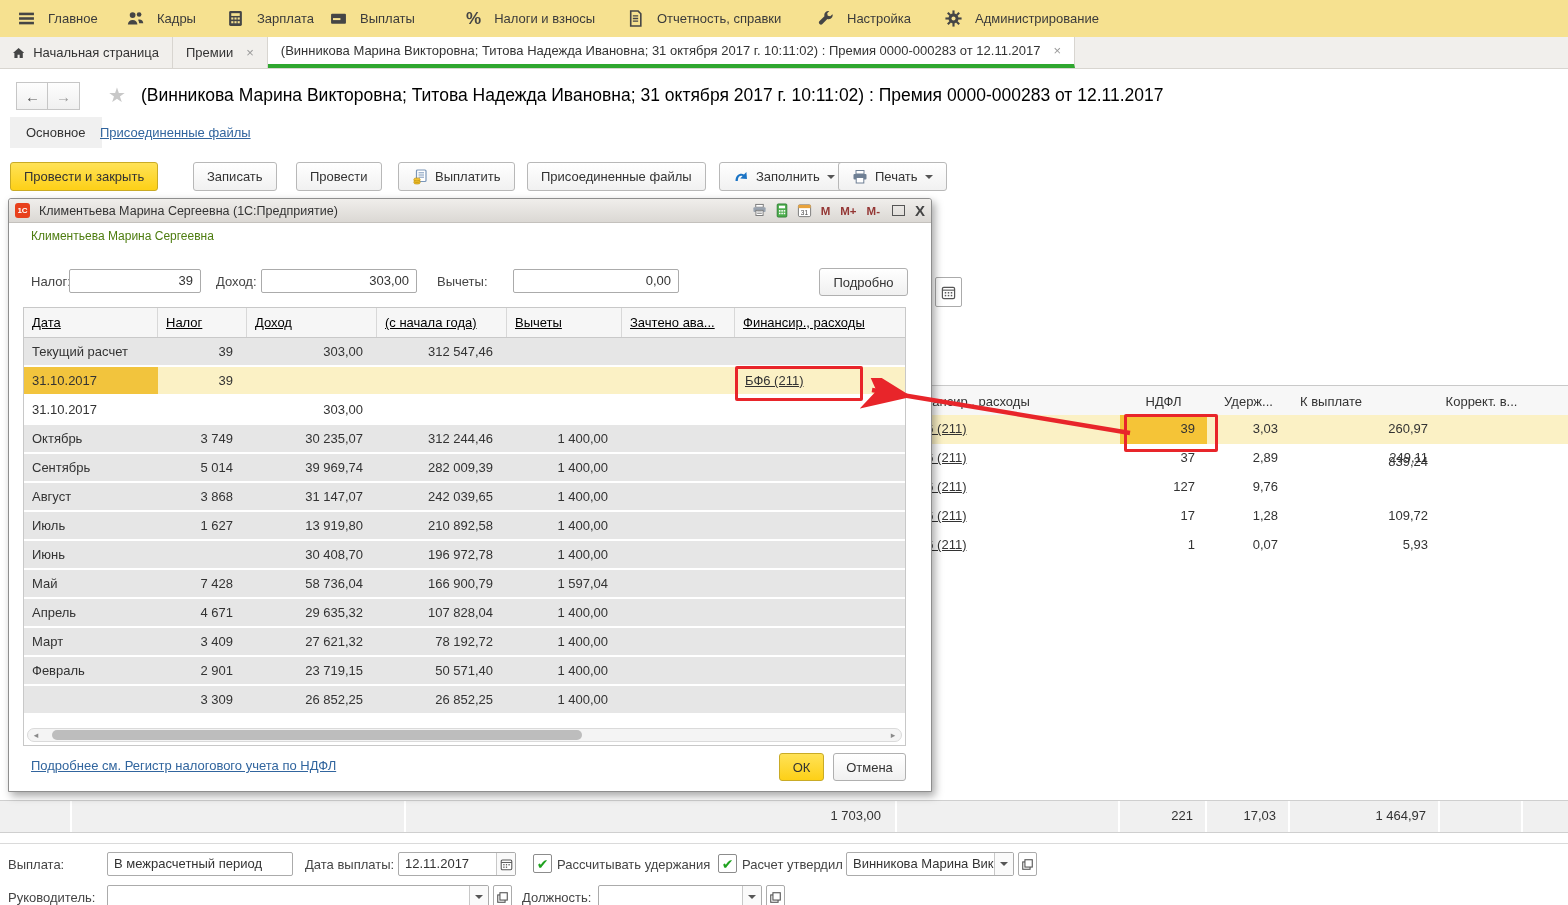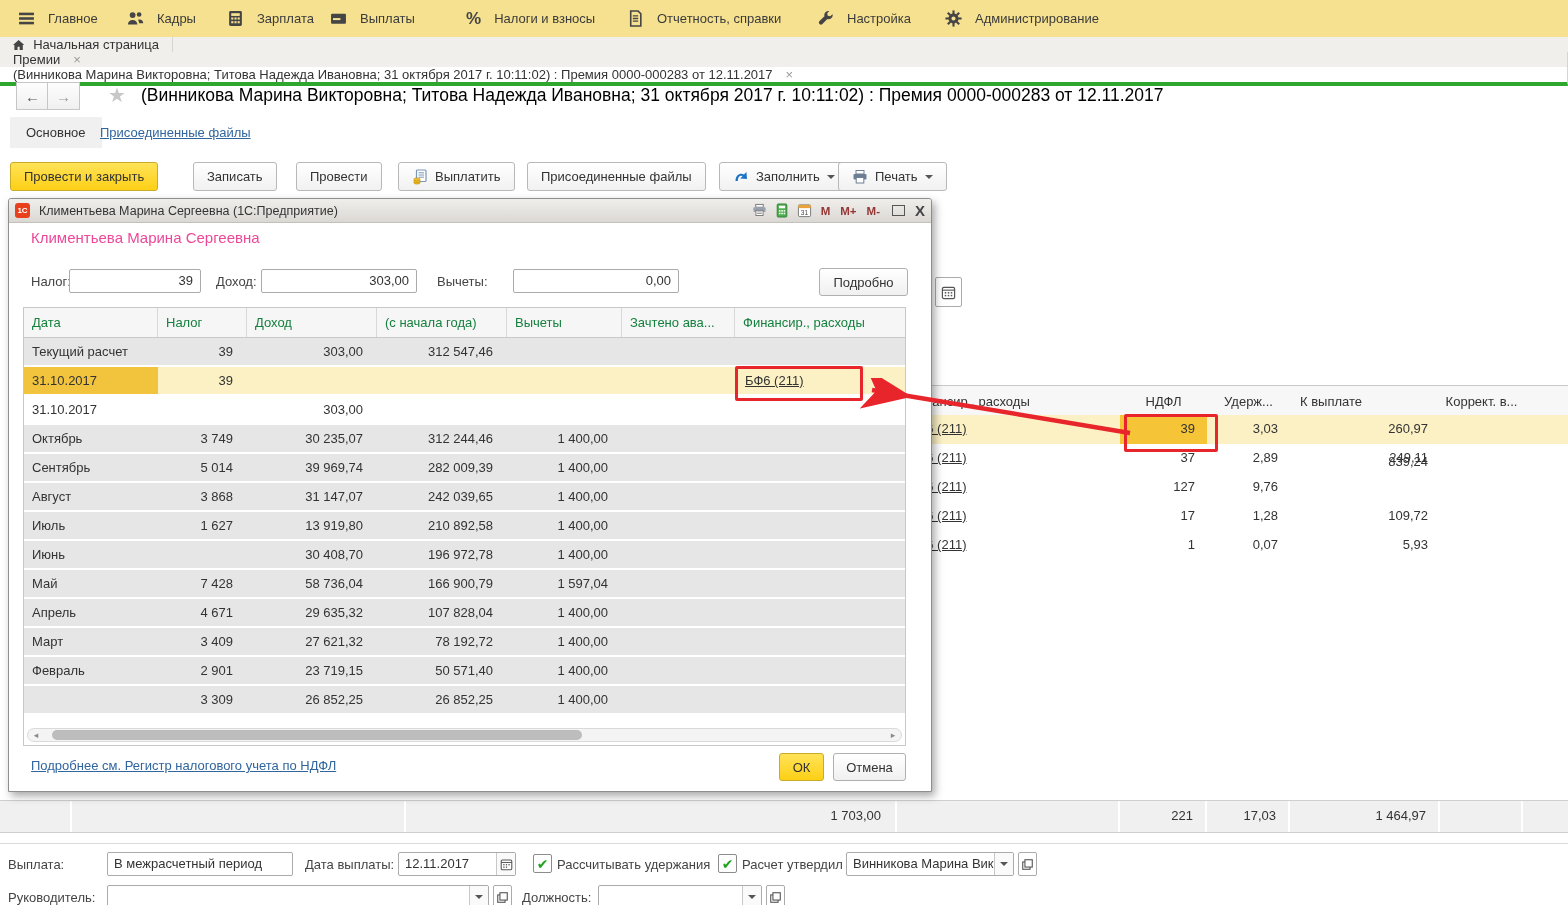--- a/index.html
+++ b/index.html
@@ -7,21 +7,21 @@
     width:1568px;height:905px;position:relative;overflow:hidden;
     font-family:"Liberation Sans","DejaVu Sans",sans-serif;
     font-size:13px;color:#333;background:#fff;
   }
   
   .menubar{position:absolute;top:0;left:0;right:0;height:37px;background:#F6E190;}
   .menu-item{position:absolute;top:0;height:37px;display:flex;align-items:center;gap:13px;color:#3b3b3b;cursor:pointer;}
   .menu-item svg{width:17px;height:17px;fill:#454545;}
   .pct{font-weight:bold;font-size:17px;color:#454545;}
   
-  .tabbar{position:absolute;top:37px;left:0;right:0;height:31px;background:#F1EFEC;border-bottom:1px solid #D8D5D0;display:flex;flex-direction:column;}
+  .tabbar{position:absolute;top:37px;left:0;right:0;height:31px;background:#F1EFEC;border-bottom:1px solid #D8D5D0;display:flex;}
   .tab{display:flex;align-items:center;gap:9px;padding:0 13px;border-right:1px solid #D8D5D0;color:#333;cursor:pointer;white-space:nowrap;}
   .tab .close{color:#999;font-size:13px;margin-left:4px;cursor:pointer;}
   .tab.active{background:#fff;border-bottom:4px solid #2FA72F;padding-bottom:0;}
   .home-ico{width:15px;height:14px;fill:#454545;}
   
   .navbtn{position:absolute;top:82px;width:31px;height:26px;background:linear-gradient(#fdfdfd,#f0f0f0);border:1px solid #C6C6C6;color:#555;font-size:15px;display:flex;align-items:center;justify-content:center;cursor:pointer;}
   .star{position:absolute;top:83px;left:108px;font-size:20px;color:#C8C8C8;font-family:"DejaVu Sans",sans-serif;}
   .doc-title{position:absolute;top:85px;left:141px;font-size:17.5px;color:#000;white-space:nowrap;}
   .sec-tab{position:absolute;top:117px;left:10px;height:31px;padding:0 16px;background:#F0F0F0;display:flex;align-items:center;color:#333;}
   .sec-link{position:absolute;top:125px;left:100px;color:#31659E;text-decoration:underline;cursor:pointer;}
@@ -54,29 +54,29 @@
   .checkbox .mark{color:#1FA21F;font-size:14px;font-weight:bold;font-family:"DejaVu Sans",sans-serif;line-height:1;}
   
   .dialog{position:absolute;left:8px;top:198px;width:922px;height:592px;background:#fff;border:1px solid #8E8E8E;border-radius:3px 3px 0 0;box-shadow:3px 4px 9px rgba(0,0,0,.35);z-index:10;}
   .dlg-titlebar{position:absolute;top:0;left:0;right:0;height:24px;background:linear-gradient(#F0EEEB,#DBD8D4);border-bottom:1px solid #C4C1BD;border-radius:3px 3px 0 0;display:flex;align-items:center;padding:0 6px;box-sizing:border-box;}
   .dlg-logo{width:15px;height:15px;border-radius:3px;background:#E8401C;color:#fff;font-size:8px;font-weight:bold;display:flex;align-items:center;justify-content:center;margin-right:9px;}
   .dlg-title{font-size:12.5px;color:#333;flex:1;white-space:nowrap;overflow:hidden;}
   .wicon{margin:0 4px;display:flex;align-items:center;justify-content:center;cursor:pointer;}
   .mtxt{color:#943634;font-weight:bold;font-size:11.5px;margin:0 5px;cursor:pointer;}
   .maxbox{width:11px;height:9px;border:1.5px solid #555;margin:0 7px;cursor:pointer;}
   .xclose{color:#444;font-size:15px;font-weight:bold;cursor:pointer;margin-left:3px;}
-  .dlg-heading{position:absolute;top:30px;left:22px;font-size:15px;color:#ec4899;}
+  .dlg-heading{position:absolute;top:30px;left:22px;font-size:12px;color:#4d7c0f;}
   .dlg-flabel{position:absolute;top:75px;color:#444;}
   .dlg-finput{position:absolute;top:70px;height:24px;border:1px solid #ABABAB;border-radius:2px;box-sizing:border-box;padding:3px 7px;text-align:right;background:#fff;color:#333;}
   .dlg-btn{position:absolute;height:26px;background:linear-gradient(#ffffff,#f0f0f0);border:1px solid #B0B0B0;border-radius:3px;display:flex;align-items:center;justify-content:center;color:#333;cursor:pointer;}
   .dlg-btn.yellow{background:linear-gradient(#ffe257,#fdd017);border:1px solid #C9AB26;}
   
   .dlg-table{position:absolute;left:14px;top:108px;width:881px;height:437px;border:1px solid #C8C8C8;box-sizing:content-box;}
   .dlg-thead{display:flex;height:30px;background:#F6F6F6;border-bottom:1px solid #C9C9C9;box-sizing:border-box;}
-  .dlg-th{box-sizing:border-box;border-right:1px solid #D8D8D8;padding:0 8px;display:flex;align-items:center;color:#15803d;white-space:nowrap;overflow:hidden;}
+  .dlg-th{box-sizing:border-box;border-right:1px solid #D8D8D8;padding:0 8px;display:flex;align-items:center;color:#000000;white-space:nowrap;overflow:hidden;text-decoration:underline;}
   .dlg-th:last-child{border-right:none;}
   .dlg-row{display:flex;height:29px;box-sizing:border-box;border-bottom:2px solid #fff;}
   .dlg-row.gray{background:#E6E6E6;}
   .dlg-row.white{background:#fff;}
   .dlg-row.highlight{background:#FBF1C5;}
   .dlg-cell{box-sizing:border-box;line-height:27px;white-space:nowrap;overflow:hidden;text-align:right;padding-right:14px;color:#333;}
   .dlg-cell.first{text-align:left;padding-left:8px;padding-right:0;}
   .dlg-cell.last{text-align:left;padding-left:10px;padding-right:0;}
   .dlg-cell.gold{background:#F2C43D;}
   .hscroll{position:absolute;left:3px;right:3px;bottom:3px;height:14px;background:#F4F4F4;border:1px solid #DADADA;border-radius:7px;box-sizing:border-box;}

